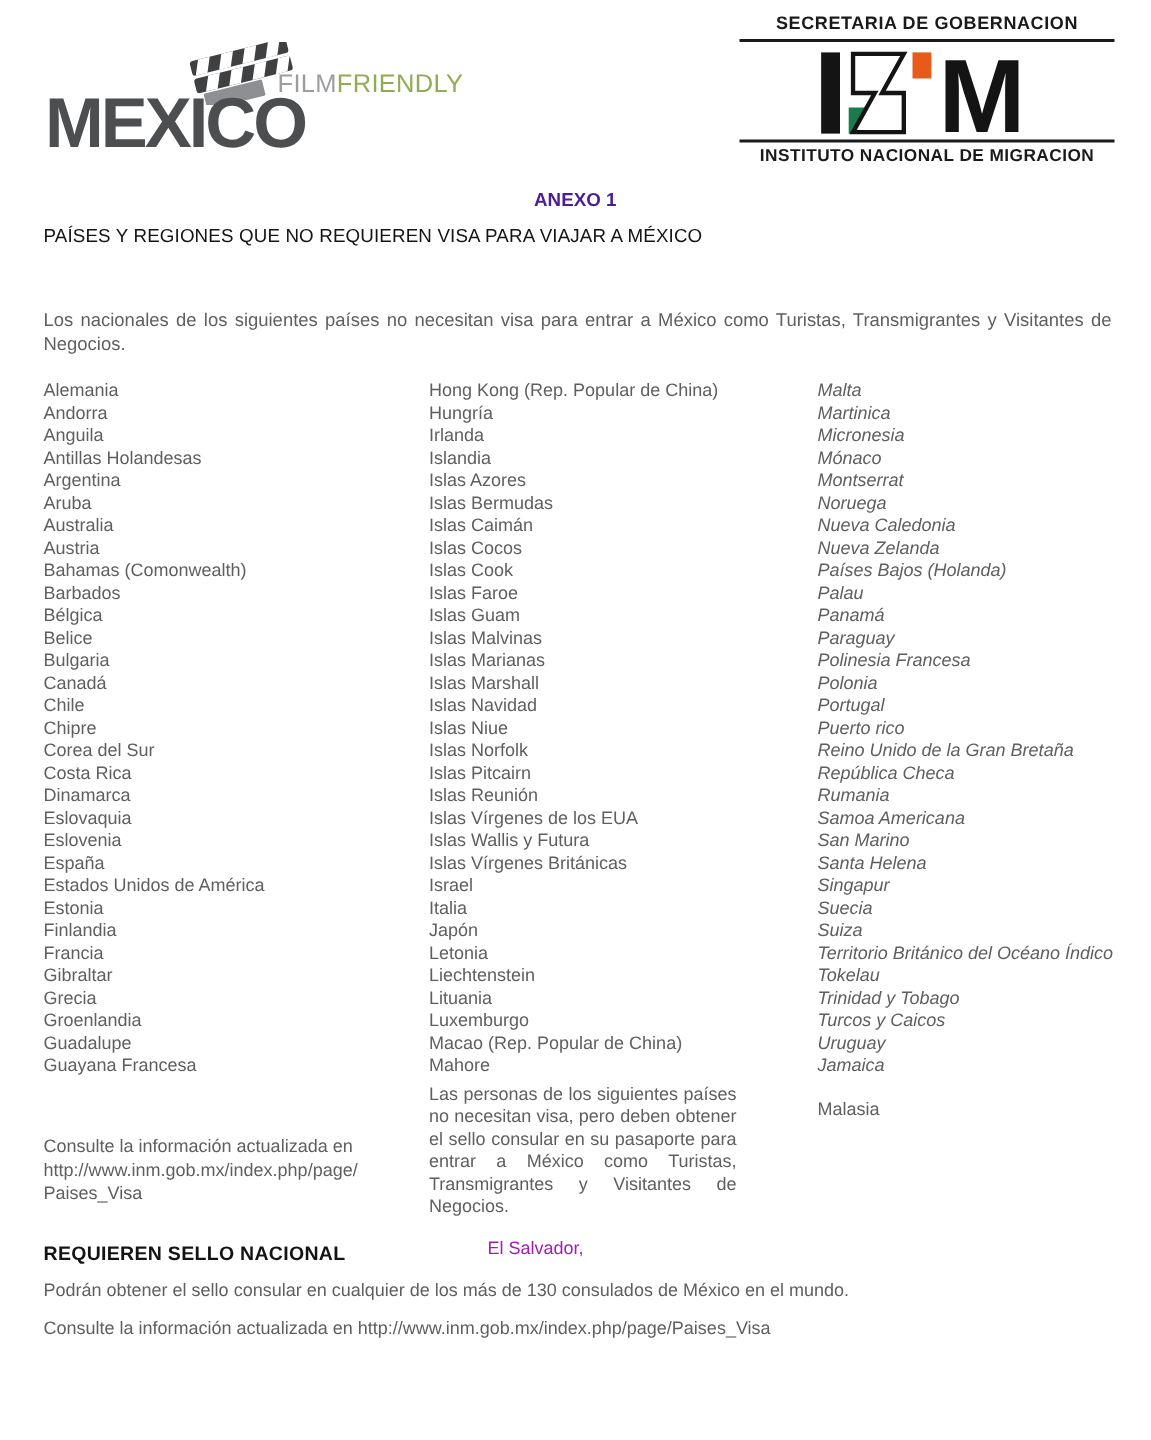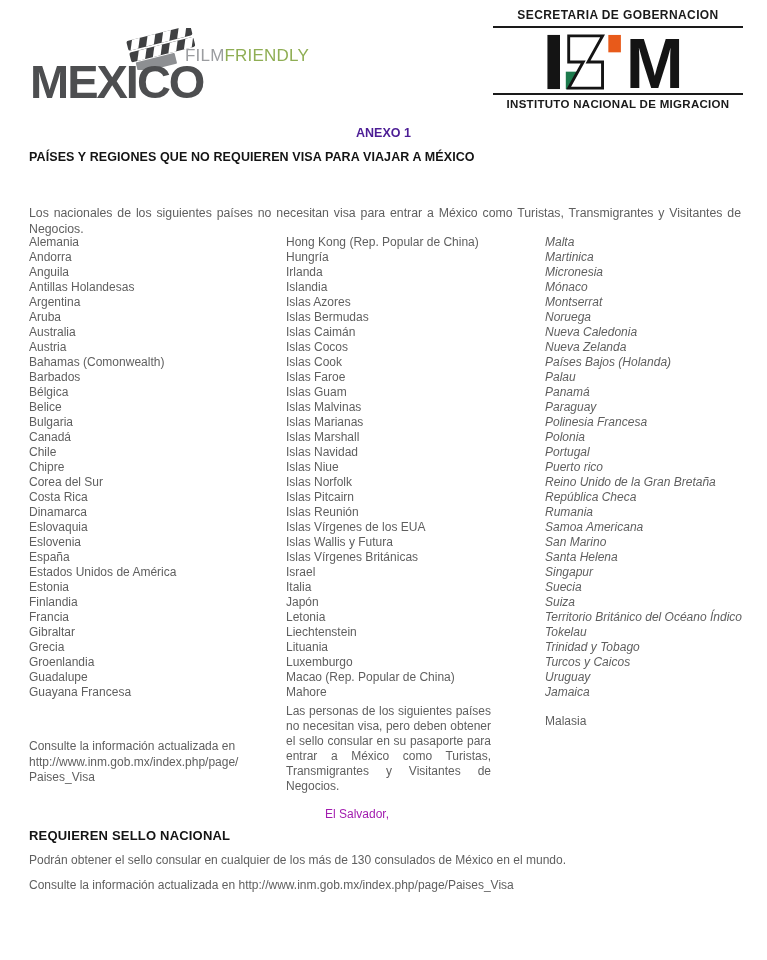--- a/index.html
+++ b/index.html
@@ -28,25 +28,25 @@
   
   .brand-right { position: absolute; left: 493px; top: 8px; width: 250px; text-align: center; }
   .secretaria { font-size: 12px; font-weight: bold; color: #1a1a1a; letter-spacing: 0.4px; white-space: nowrap; }
   .rule { height: 2px; background: #1a1a1a; margin-top: 4px; }
   .inm-mark { margin: 5px auto 0 auto; display: block; }
   .rule2 { margin-top: 2px; }
   .instituto { font-size: 11.5px; font-weight: bold; color: #1a1a1a; letter-spacing: 0.3px; margin-top: 3px; white-space: nowrap; }
 
   
   .anexo { position: absolute; top: 126px; left: 0; width: 100%; text-align: center; font-size: 12.5px; font-weight: bold; color: #4c1d95; }
-  .subtitle { position: absolute; top: 150px; left: 29px; font-size: 12.5px; font-weight: bold; color: #141414; letter-spacing: 0.1px; }
+  .subtitle { position: absolute; top: 150px; left: 29px; font-size: 12.5px; font-weight: normal; color: #141414; letter-spacing: 0.1px; }
   .intro { position: absolute; top: 206px; left: 29px; width: 712px; font-size: 12.3px; line-height: 15.5px; color: #5f5f5f; text-align: justify; }
 
   
-  .columns { position: absolute; top: 235px; left: 29px; width: 716px; display: flex; align-items: flex-start; }
+  .columns { position: absolute; top: 253px; left: 29px; width: 716px; display: flex; align-items: flex-start; }
   .col-1 { width: 257px; }
   .col-2 { width: 259px; }
   .col-3 { flex: 1; }
   .country { font-size: 12px; line-height: 15px; color: #5f5f5f; }
   .col-2 .country { width: 205px; text-align: justify; }
   .col-3 .country { width: 198px; text-align: justify; font-style: italic; }
 
   .note1 { margin-top: 39px; width: 214px; font-size: 12px; line-height: 15.5px; color: #5f5f5f; overflow-wrap: anywhere; }
   .note2 { margin-top: 4px; width: 205px; font-size: 12px; line-height: 15px; color: #5f5f5f; text-align: justify; }
   .salvador { margin-top: 13px; font-size: 12px; color: #a21caf; margin-left: 39px; }

